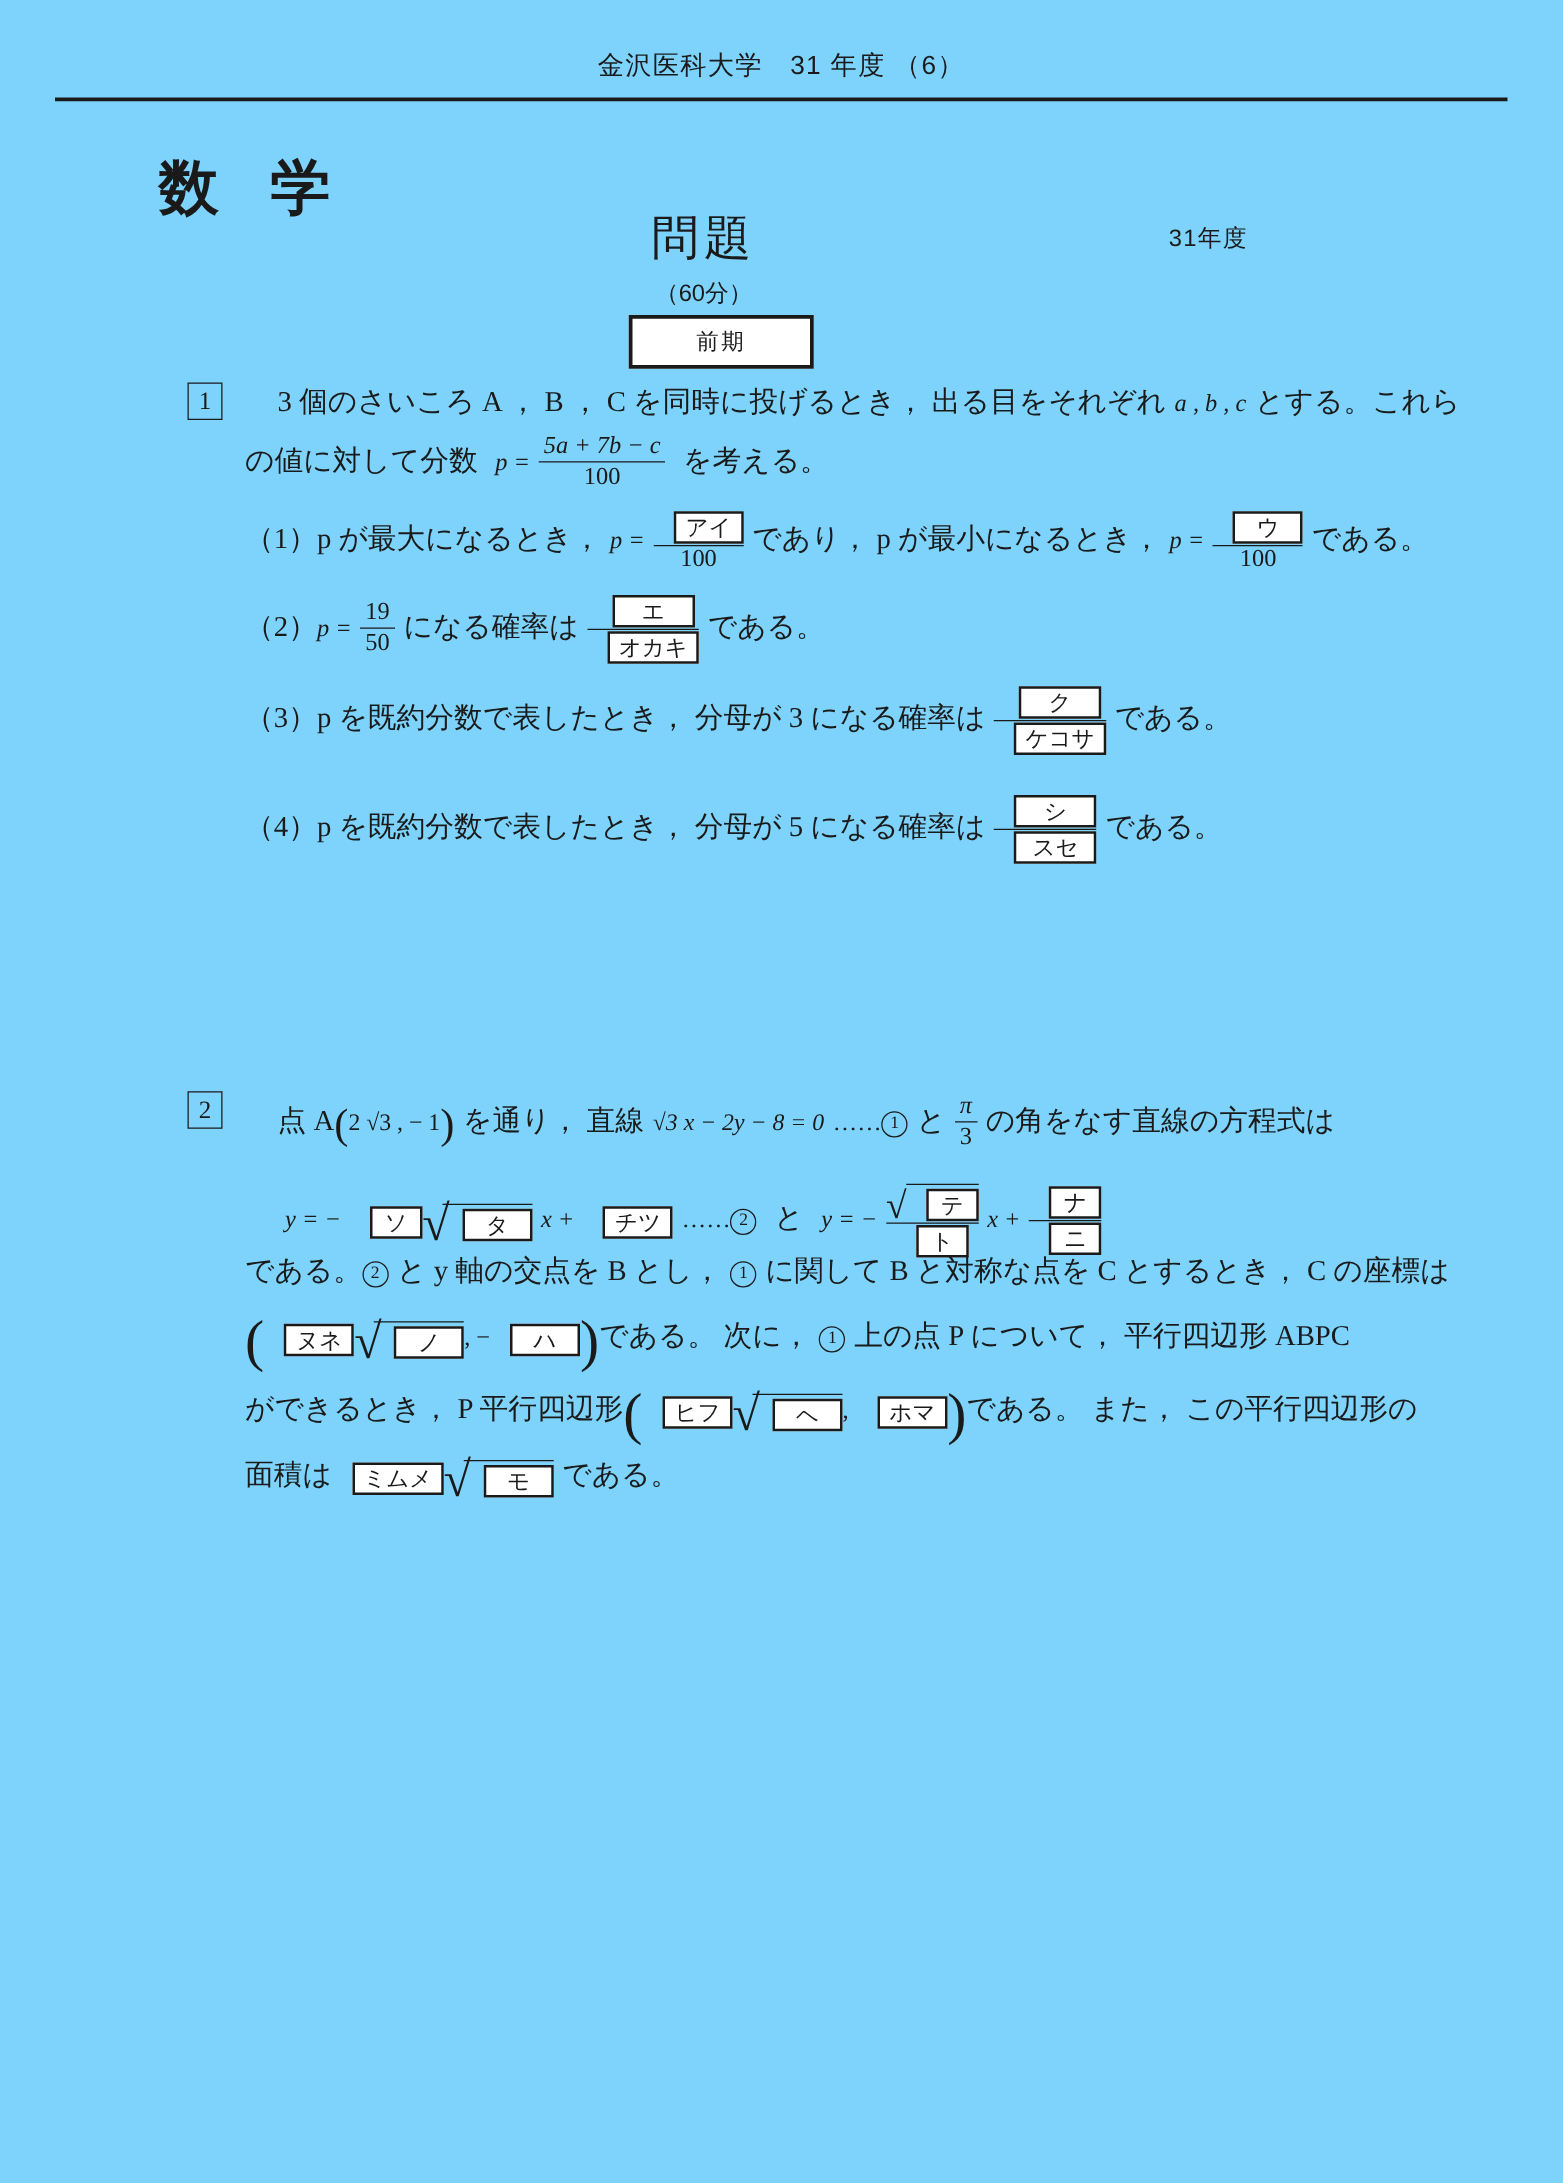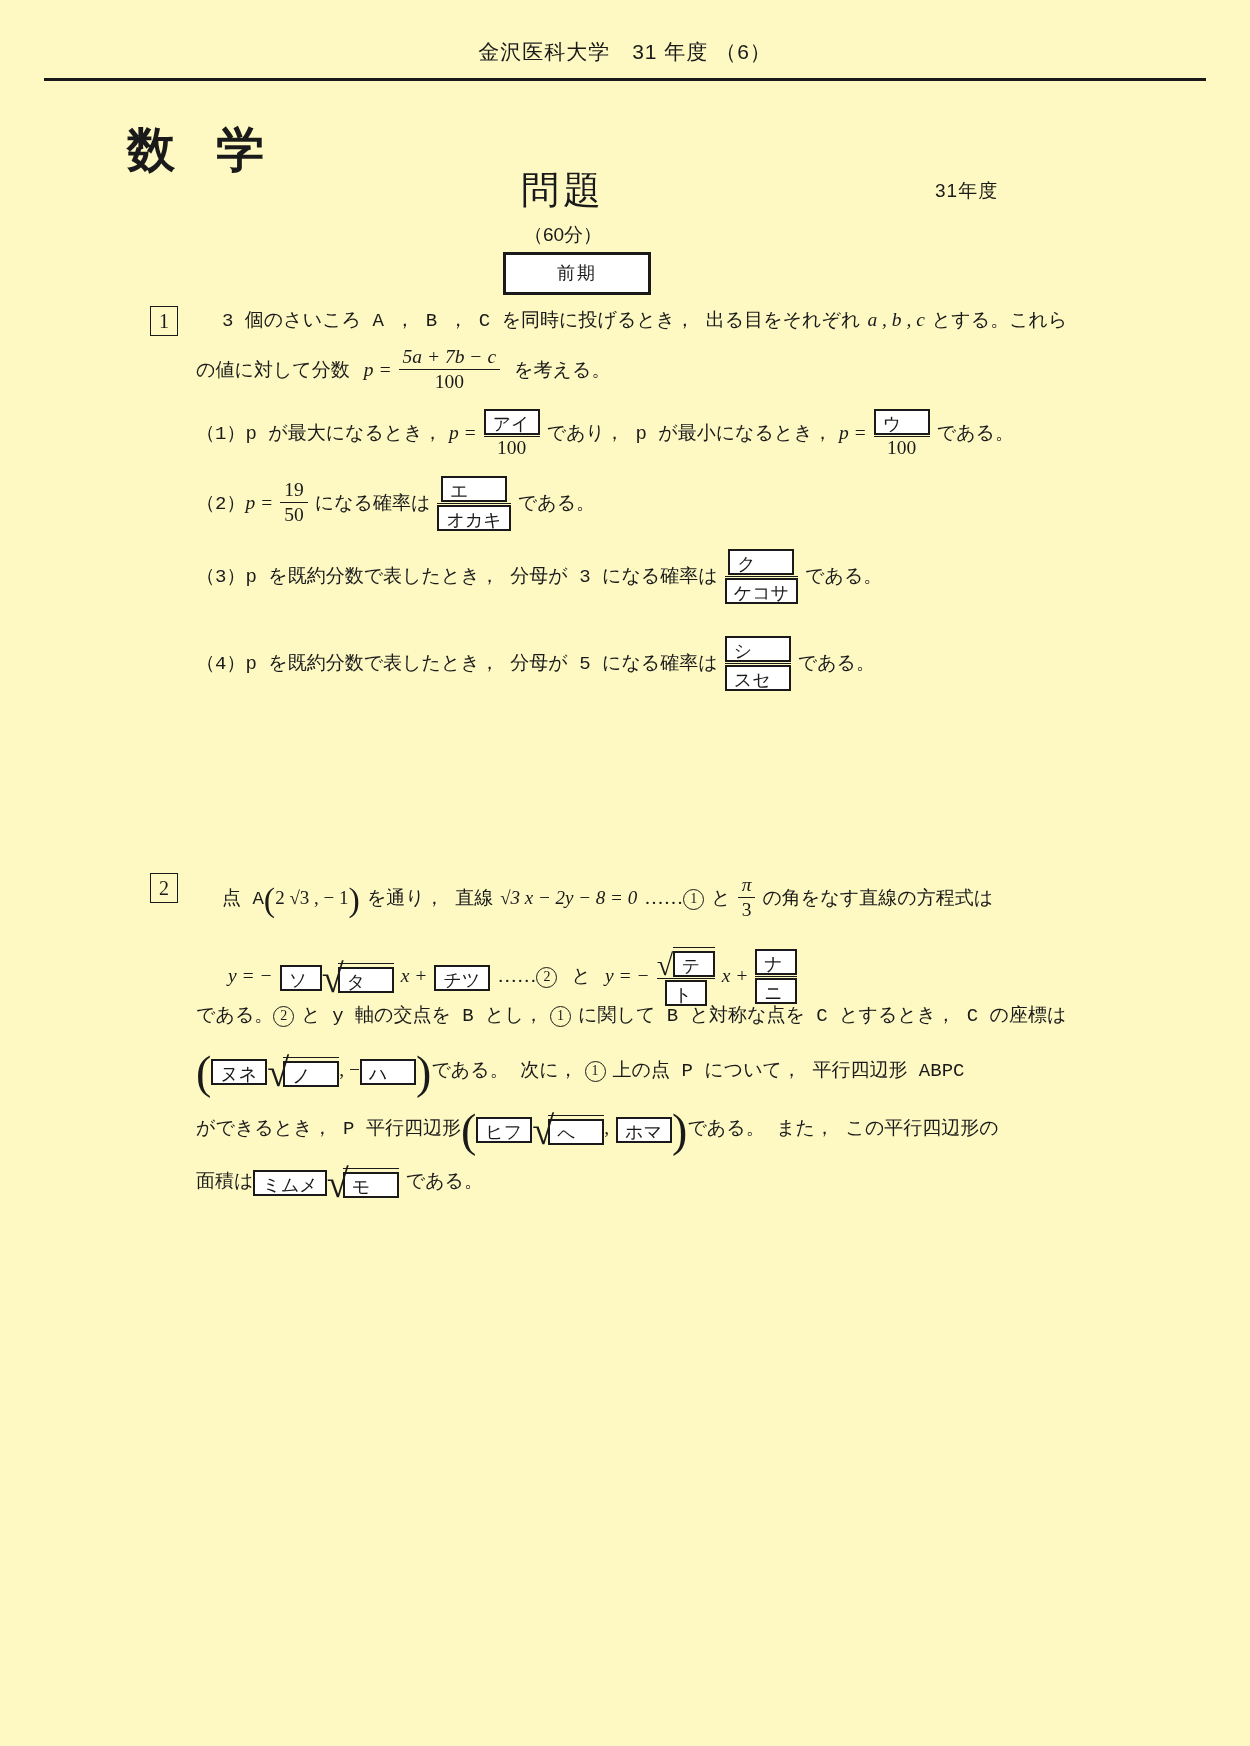--- a/index.html
+++ b/index.html
@@ -12,21 +12,21 @@
     height: 1746px;
     font-family: "Liberation Serif", "DejaVu Serif", serif;
     color: #1a1a1a;
     position: relative;
     overflow: hidden;
   }
   .page {
     position: relative;
     width: 1250px;
     height: 1746px;
-    background: #fef9c3;
+    background: #7dd3fc;
   }
 
   
   .doc-header {
     position: absolute;
     top: 38px;
     left: 0;
     width: 1250px;
     text-align: center;
     font-size: 21px;
@@ -107,21 +107,21 @@
     font-size: 20px;
     font-family: "Liberation Serif", serif;
   }
 
   .ln {
     position: absolute;
     font-size: 19.5px;
     white-space: nowrap;
     line-height: 1;
   }
-  .jp { font-family: Liberation Mono, monospace; font-size: 19px; }
+  .jp { font-family: Liberation Serif, serif; font-size: 23px; }
   .mi { font-family: "Liberation Serif", "DejaVu Serif", serif; font-style: italic; }
   .mn { font-family: "Liberation Serif", "DejaVu Serif", serif; font-style: normal; }
 
   
   .frac {
     display: inline-block;
     vertical-align: middle;
     text-align: center;
     position: relative;
     top: -2px;
@@ -135,30 +135,31 @@
   .frac > .den {
     display: block;
     padding: 1px 4px 0 4px;
     line-height: 1.15;
   }
 
   
   .abox {
     display: inline-block;
     border: 2px solid #1a1a1a;
-    text-align: left;
-    font-family: Liberation Serif, serif;
+    text-align: center;
+    font-family: Liberation Mono, monospace;
     font-size: 18px;
     line-height: 26px;
     height: 26px;
     min-width: 40px;
     padding: 0 7px;
     vertical-align: middle;
     background: #fff;
     box-sizing: border-box;
+    margin-left: 16px;
   }
   .abox.w1 { min-width: 42px; }
   .abox.w2 { min-width: 56px; }
   .abox.w3 { min-width: 66px; }
 
   
   .bfrac {
     display: inline-block;
     vertical-align: middle;
     text-align: center;

